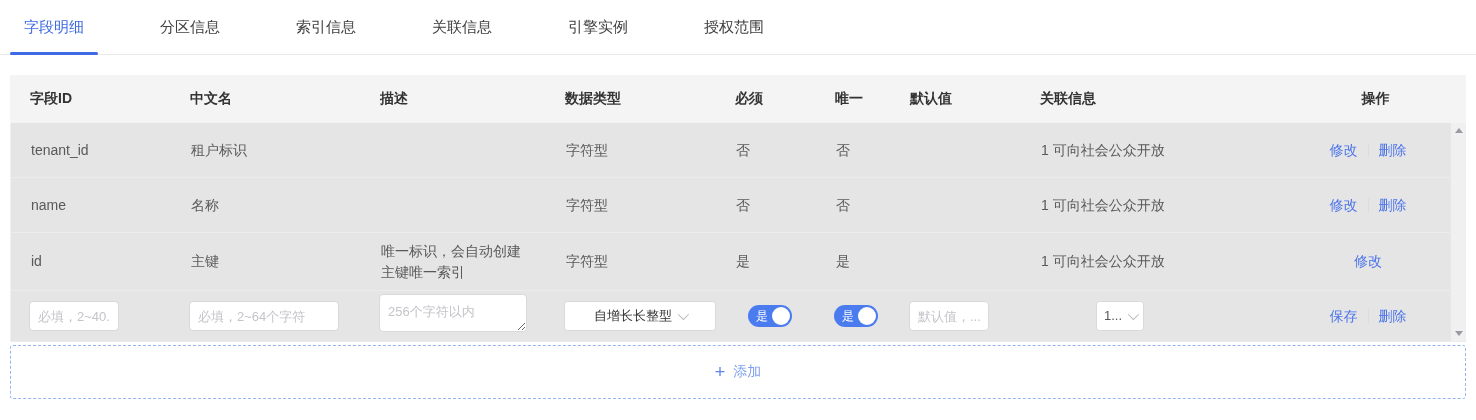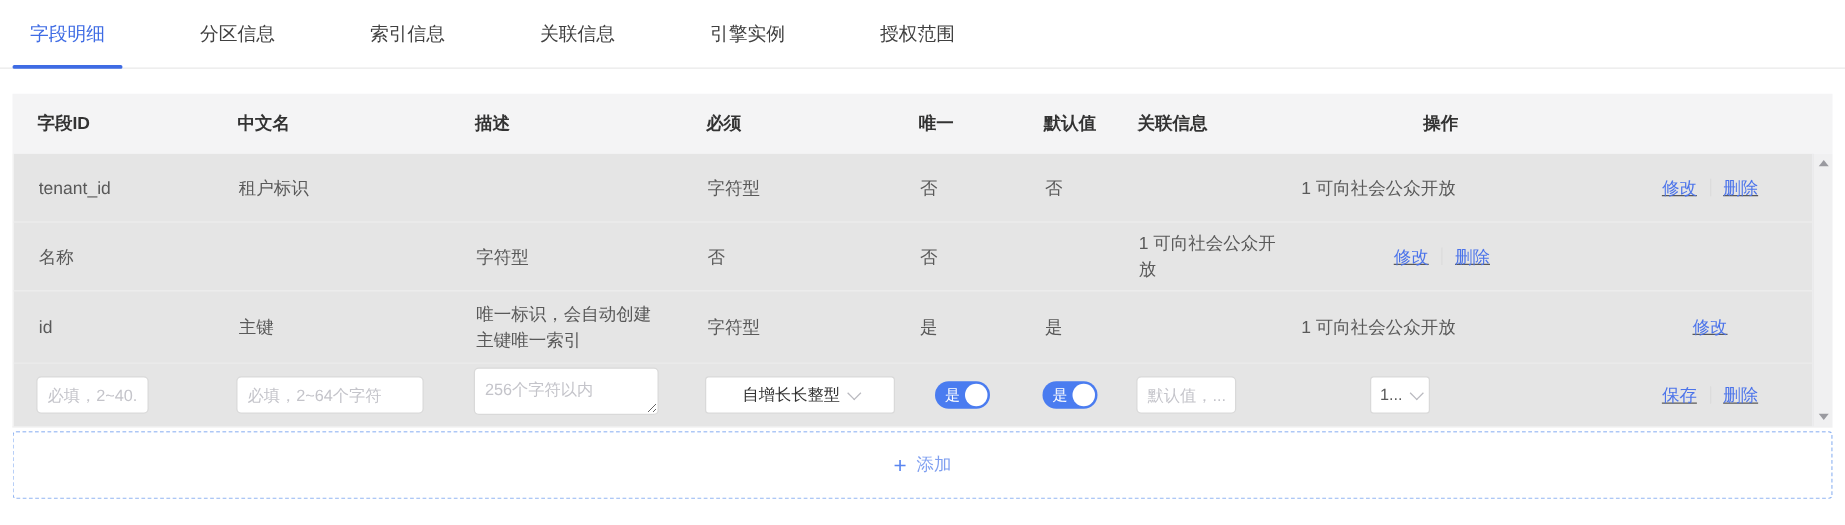--- a/index.html
+++ b/index.html
@@ -23,21 +23,21 @@
     font-size: 14px; font-weight: bold; color: #333; }
   .thead .cell { padding-left: 20px; }
   .thead .cell.center { text-align: center; padding-left: 0; }
 
   .tbody-outer { display: flex; border-left: 1px solid #f0f0f0; border-bottom: 1px solid #ececec; }
   .rows { width: calc(100% - 16px); }
   .trow { align-items: center; font-size: 14px; color: #595959;
     border-bottom: 1px solid #ececec; background: #e5e5e5; }
   .trow:last-child { border-bottom: none; }
   .trow .cell { padding-left: 20px; line-height: 1.5; }
-  .trow .cell.center { text-align: right; padding-left: 0; text-decoration: underline; }
+  .trow .cell.center { text-align: right; padding-left: 0; }
   .r1, .r2 { height: 55px; }
   .r3 { height: 58px; }
   .edit-row { height: 50px; }
   .desc { font-size: 14px; color: #595959; padding-right: 14px; }
 
   .actions { display: flex; align-items: center; justify-content: center; gap: 10px; }
   .link { color: #4c74ea; font-size: 14px; cursor: pointer; text-decoration: none; }
   .vsep { width: 1px; height: 14px; background: #dcdcdc; }
 
   
@@ -107,20 +107,21 @@
       <span>授权范围</span>
     </div>
 </div>
 
 <div class="table-wrap">
 
   <div class="thead grid-cols">
     <div class="cell">字段ID</div>
     <div class="cell">中文名</div>
     <div class="cell">描述</div>
+    <div class="cell">数据类型</div>
     <div class="cell">必须</div>
     <div class="cell">唯一</div>
     <div class="cell">默认值</div>
     <div class="cell">关联信息</div>
     <div class="cell center">操作</div>
   </div>
 
   <div class="tbody-outer">
     <div class="rows">
 
@@ -134,20 +135,21 @@
         <div class="cell"></div>
         <div class="cell">1 可向社会公众开放</div>
         <div class="cell center actions">
           <a class="link">修改</a>
           <span class="vsep"></span>
           <a class="link">删除</a>
         </div>
       </div>
 
       <div class="trow r2 grid-cols">
+        <div class="cell">name</div>
         <div class="cell">名称</div>
         <div class="cell desc"></div>
         <div class="cell">字符型</div>
         <div class="cell">否</div>
         <div class="cell">否</div>
         <div class="cell"></div>
         <div class="cell">1 可向社会公众开放</div>
         <div class="cell center actions">
           <a class="link">修改</a>
           <span class="vsep"></span>

